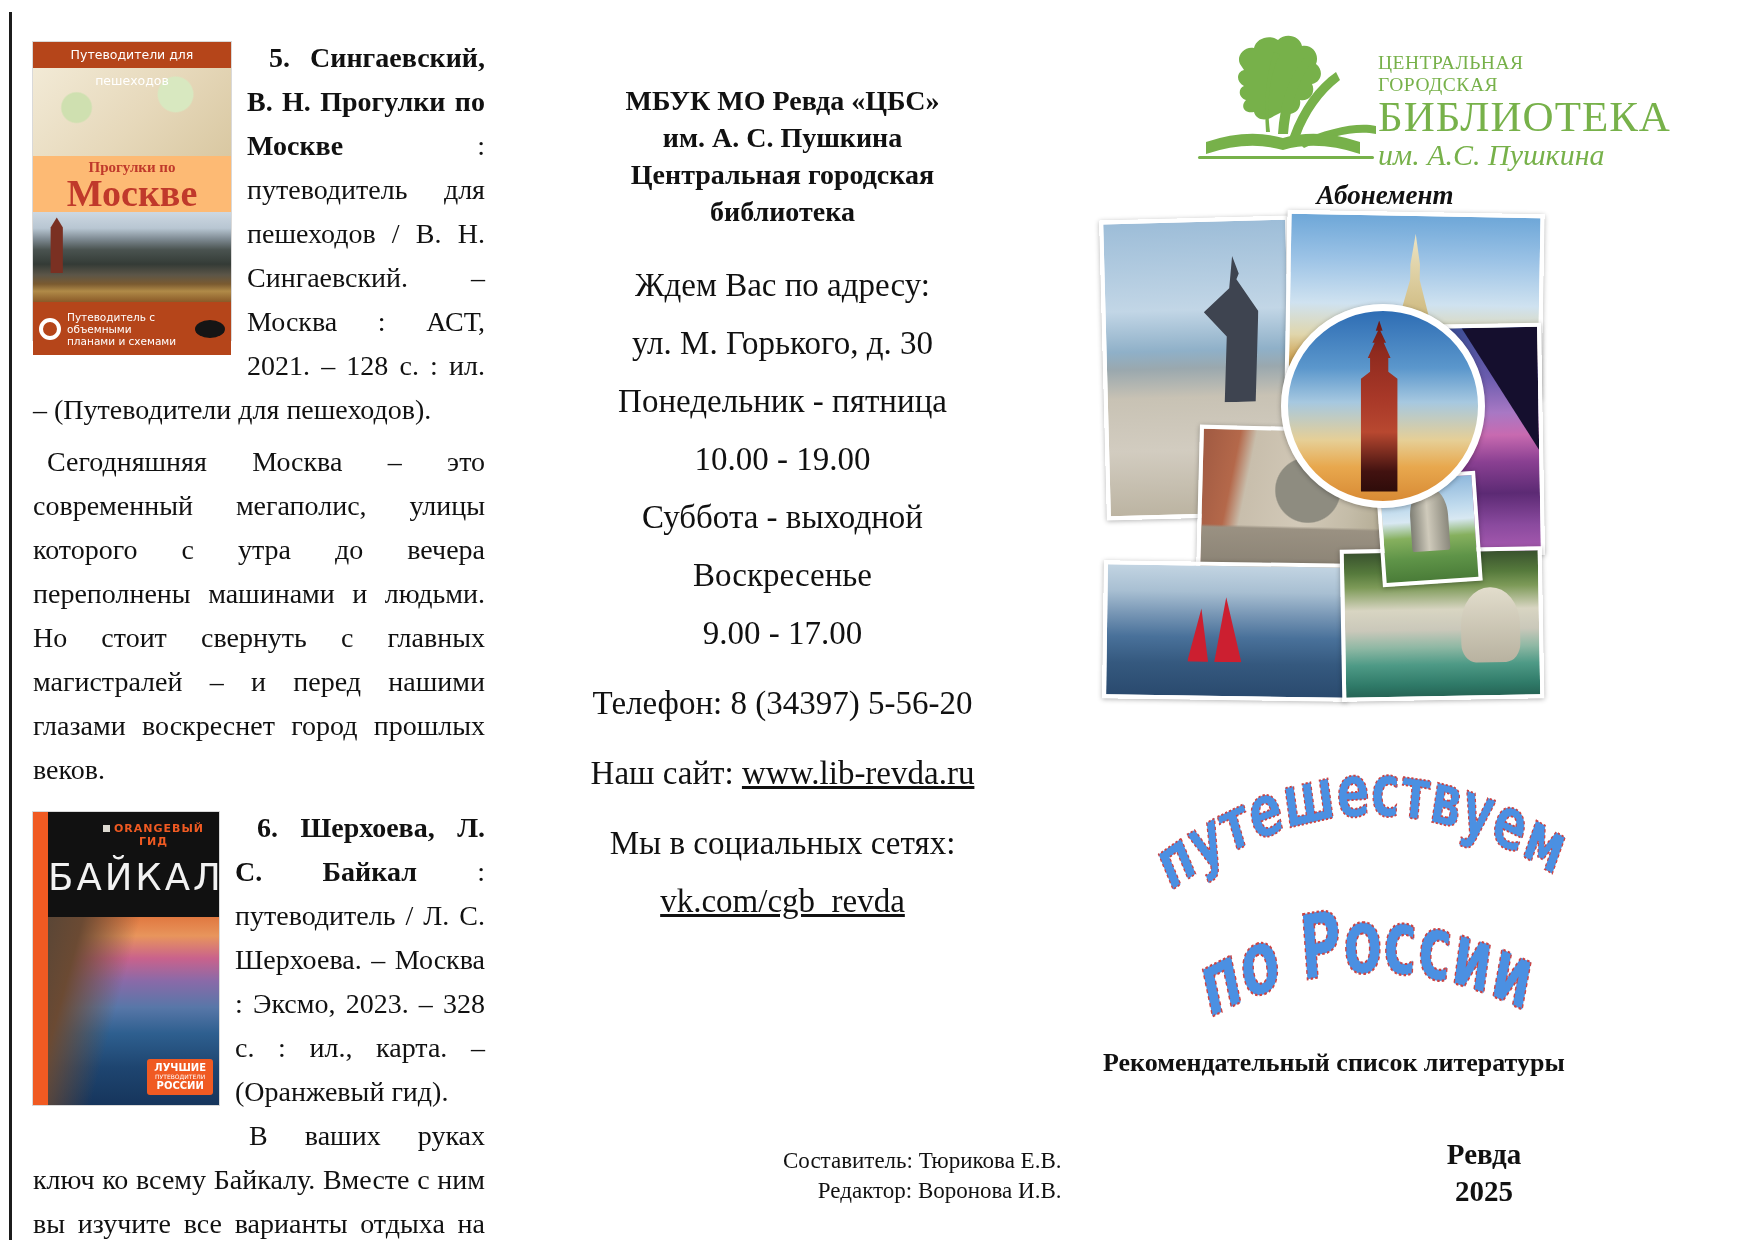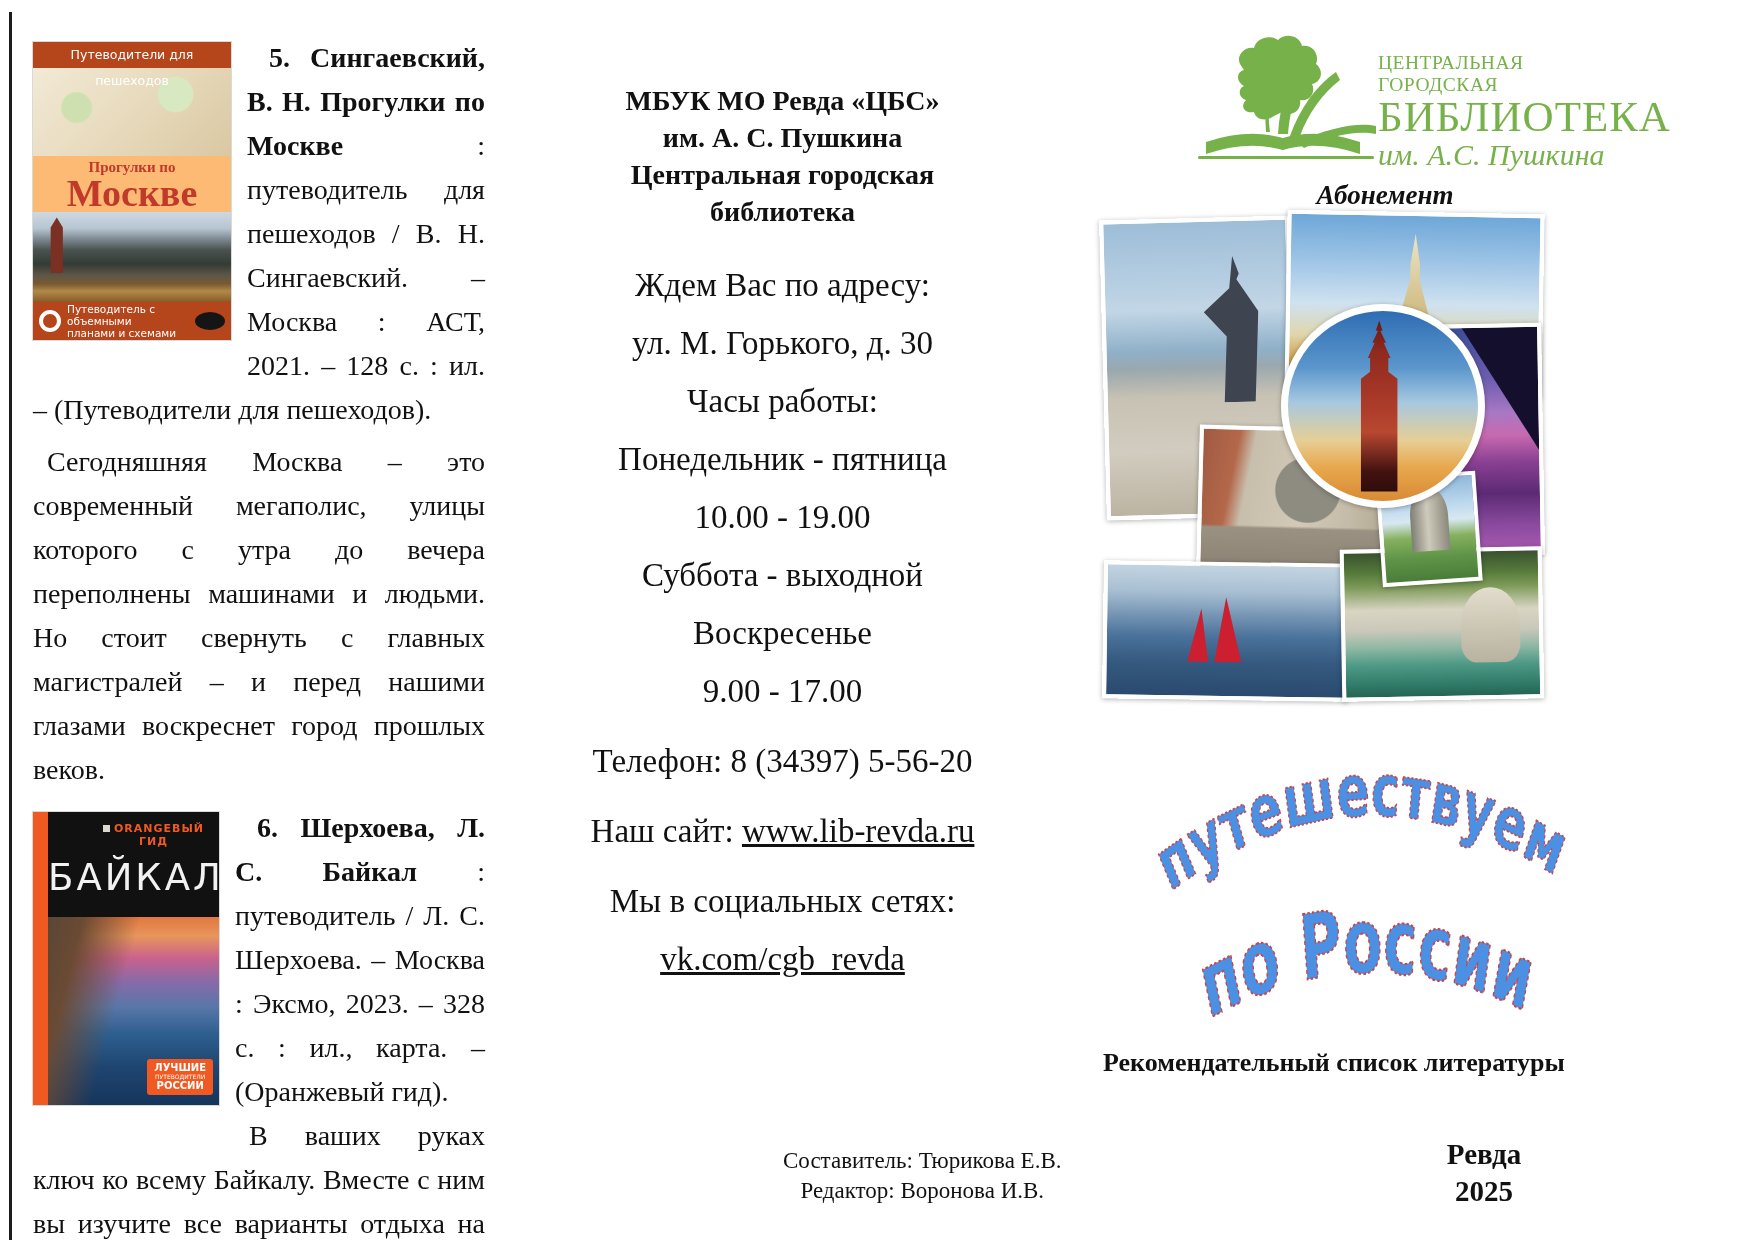--- a/index.html
+++ b/index.html
@@ -25,21 +25,21 @@
       radial-gradient(circle at 22% 45%, #cfe0b0 0 9%, rgba(0,0,0,0) 10%),
       radial-gradient(circle at 72% 30%, #d8e8c0 0 11%, rgba(0,0,0,0) 12%),
       linear-gradient(135deg,#f2ead6 0%,#e6d8ba 55%,#d9c8a2 100%);}
   .cm-title{height:56px;background:#fdba74;text-align:center;font-family:"Liberation Serif",serif;}
   .cm-t1{font-size:15px;font-weight:bold;color:#c0392b;padding-top:3px;}
   .cm-t2{font-size:38px;font-weight:bold;color:#c0392b;line-height:34px;}
   .cm-photo{height:90px;position:relative;background:
       linear-gradient(180deg,#cdd8e2 0%,#b8c6d2 18%,#7e8a92 30%,#4a5350 42%,#343b36 58%,#5c5648 70%,#7a5a30 80%,#b08a48 88%,#8a5a28 100%);}
   .cm-tower{position:absolute;left:5%;top:6%;width:14%;height:62%;background:#7a3022;
       clip-path:polygon(50% 0,72% 18%,72% 100%,28% 100%,28% 18%);}
-  .cm-footer{height:37px;background:#b5451a;display:flex;align-items:center;padding:0 6px;gap:6px;}
+  .cm-footer{height:53px;background:#b5451a;display:flex;align-items:center;padding:0 6px;gap:6px;}
   .cm-circ{width:14px;height:14px;border:4px solid #fff;border-radius:50%;flex:0 0 auto;}
   .cm-ftxt{color:#fff;font-size:10.5px;line-height:12px;flex:1;}
   .cm-badge{width:30px;height:18px;background:#151515;border-radius:50%;flex:0 0 auto;}
 
   
   .cover-baikal{width:186px;height:293px;position:relative;background:#111;font-family:"DejaVu Sans","Liberation Sans",sans-serif;}
   .cb-spine{position:absolute;left:0;top:0;width:15px;height:100%;background:#f05a22;}
   .cb-body{position:absolute;left:15px;top:0;right:0;bottom:0;}
   .cb-series{padding-top:10px;text-align:center;color:#f05a22;font-size:11px;letter-spacing:1px;font-weight:bold;margin-left:40px;}
   .cb-sq{display:inline-block;width:7px;height:7px;background:#dcd8d0;margin-right:4px;}
@@ -52,21 +52,21 @@
   .cb-b1,.cb-b3{font-size:10px;font-weight:bold;}
   .cb-b2{font-size:6px;margin:1px 0;}
 
   
   #mid-col{position:absolute;left:555px;top:82px;width:455px;text-align:center;}
   .org-line{font-size:28px;font-weight:bold;line-height:37px;}
   .mid-item{font-size:33px;line-height:58px;}
   .mid-first{margin-top:26px;}
   .gap{margin-top:12px;}
   .ulink{color:#111;text-decoration:underline;}
-  #credits{position:absolute;left:783px;top:1146px;font-size:23px;line-height:30px;text-align:center;}
+  #credits{position:absolute;left:783px;top:1146px;font-size:23px;line-height:30px;text-align:right;}
 
   
   #logo-graphic{position:absolute;left:1178px;top:30px;width:200px;height:140px;}
   #logo-text{position:absolute;left:1378px;top:52px;width:240px;color:#77b14a;text-align:left;}
   .lt1{font-size:19.5px;letter-spacing:.5px;line-height:22px;}
   .lt2{font-size:43px;line-height:42px;letter-spacing:1px;}
   .lt3{font-style:italic;font-size:30px;line-height:34px;}
   #abonement{position:absolute;left:1160px;top:180px;width:450px;text-align:center;
       font-weight:bold;font-style:italic;font-size:27px;}
 
@@ -166,21 +166,20 @@
       <p class="annot">В ваших руках ключ ко всему Байкалу. Вместе с ним вы изучите все варианты отдыха на берегах самого глубокого озера планеты, посетите ближайшие города, подниметесь в горы, прогуляетесь по цветущим лугам и изучите удивительную природу Иркутской области. Путеводитель написан легким и живым языком.</p>
     </div>
   </div>
 
   <div id="mid-col">
     <div class="org-line">МБУК  МО Ревда «ЦБС»</div>
     <div class="org-line">им. А. С. Пушкина</div>
     <div class="org-line">Центральная городская библиотека</div>
     <div class="mid-item mid-first">Ждем Вас по адресу:</div>
     <div class="mid-item">ул. М. Горького, д. 30</div>
-    <div class="mid-item">Часы работы:</div>
     <div class="mid-item">Понедельник - пятница</div>
     <div class="mid-item">10.00 - 19.00</div>
     <div class="mid-item">Суббота - выходной</div>
     <div class="mid-item">Воскресенье</div>
     <div class="mid-item">9.00 - 17.00</div>
     <div class="mid-item gap">Телефон: 8 (34397) 5-56-20</div>
     <div class="mid-item gap"><span>Наш сайт: </span><a href="#" class="ulink">www.lib-revda.ru</a></div>
     <div class="mid-item gap">Мы в социальных сетях:</div>
     <div class="mid-item"><a href="#" class="ulink">vk.com/cgb_revda</a></div>
   </div>

